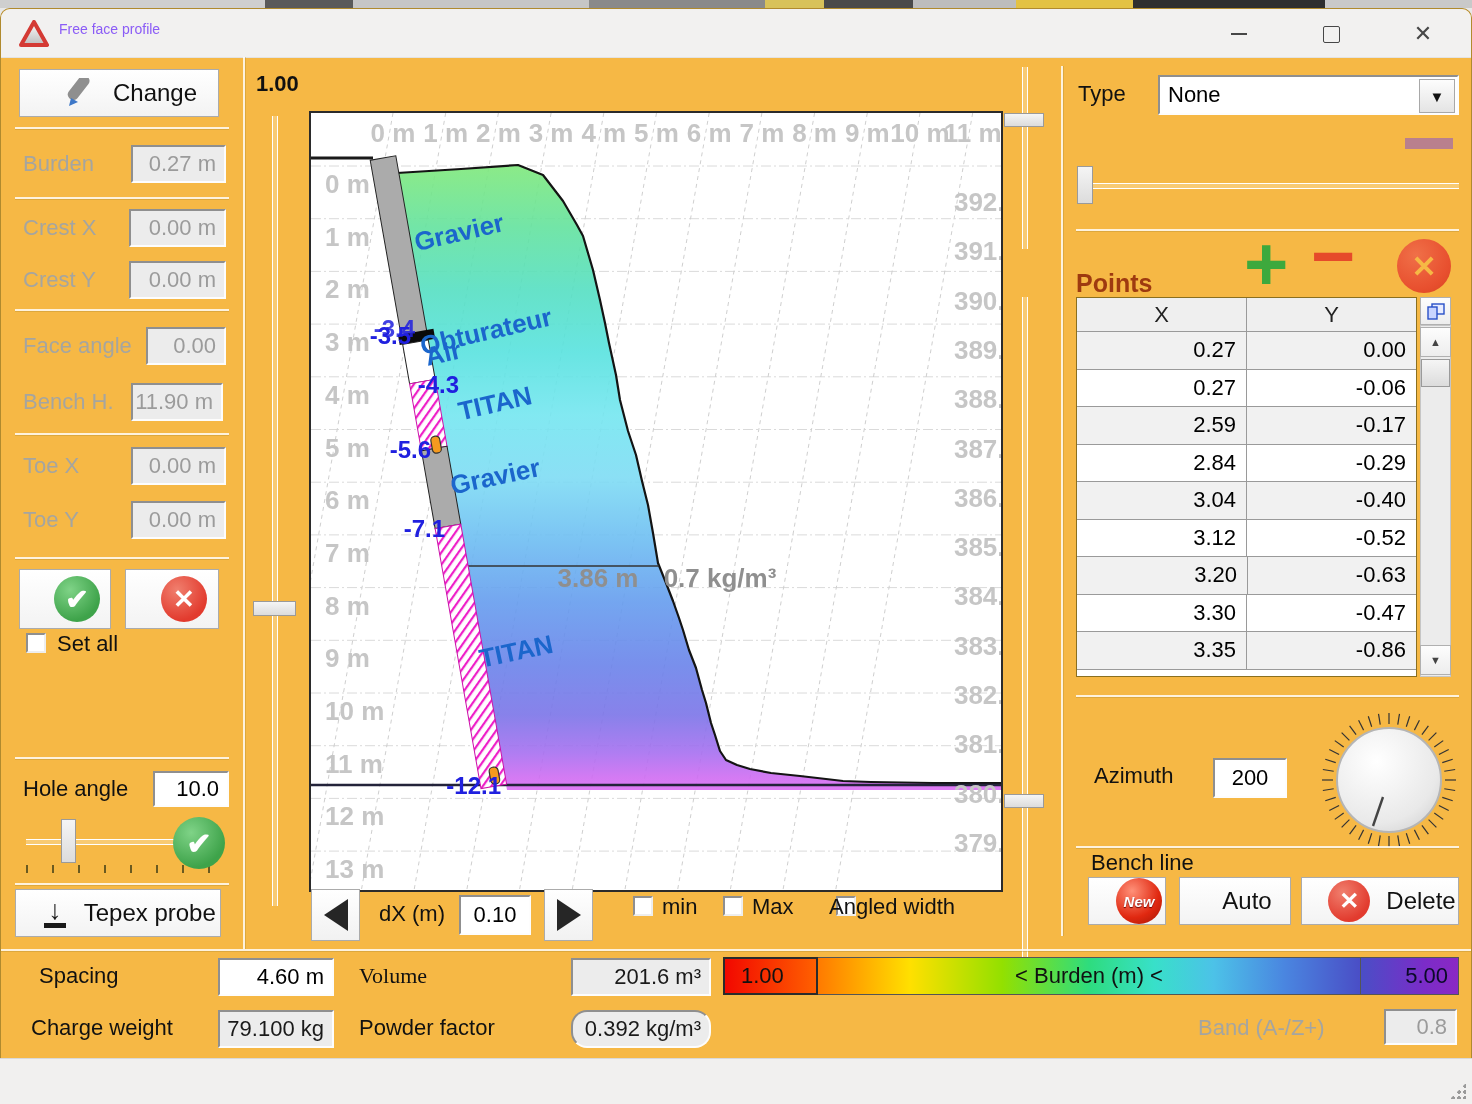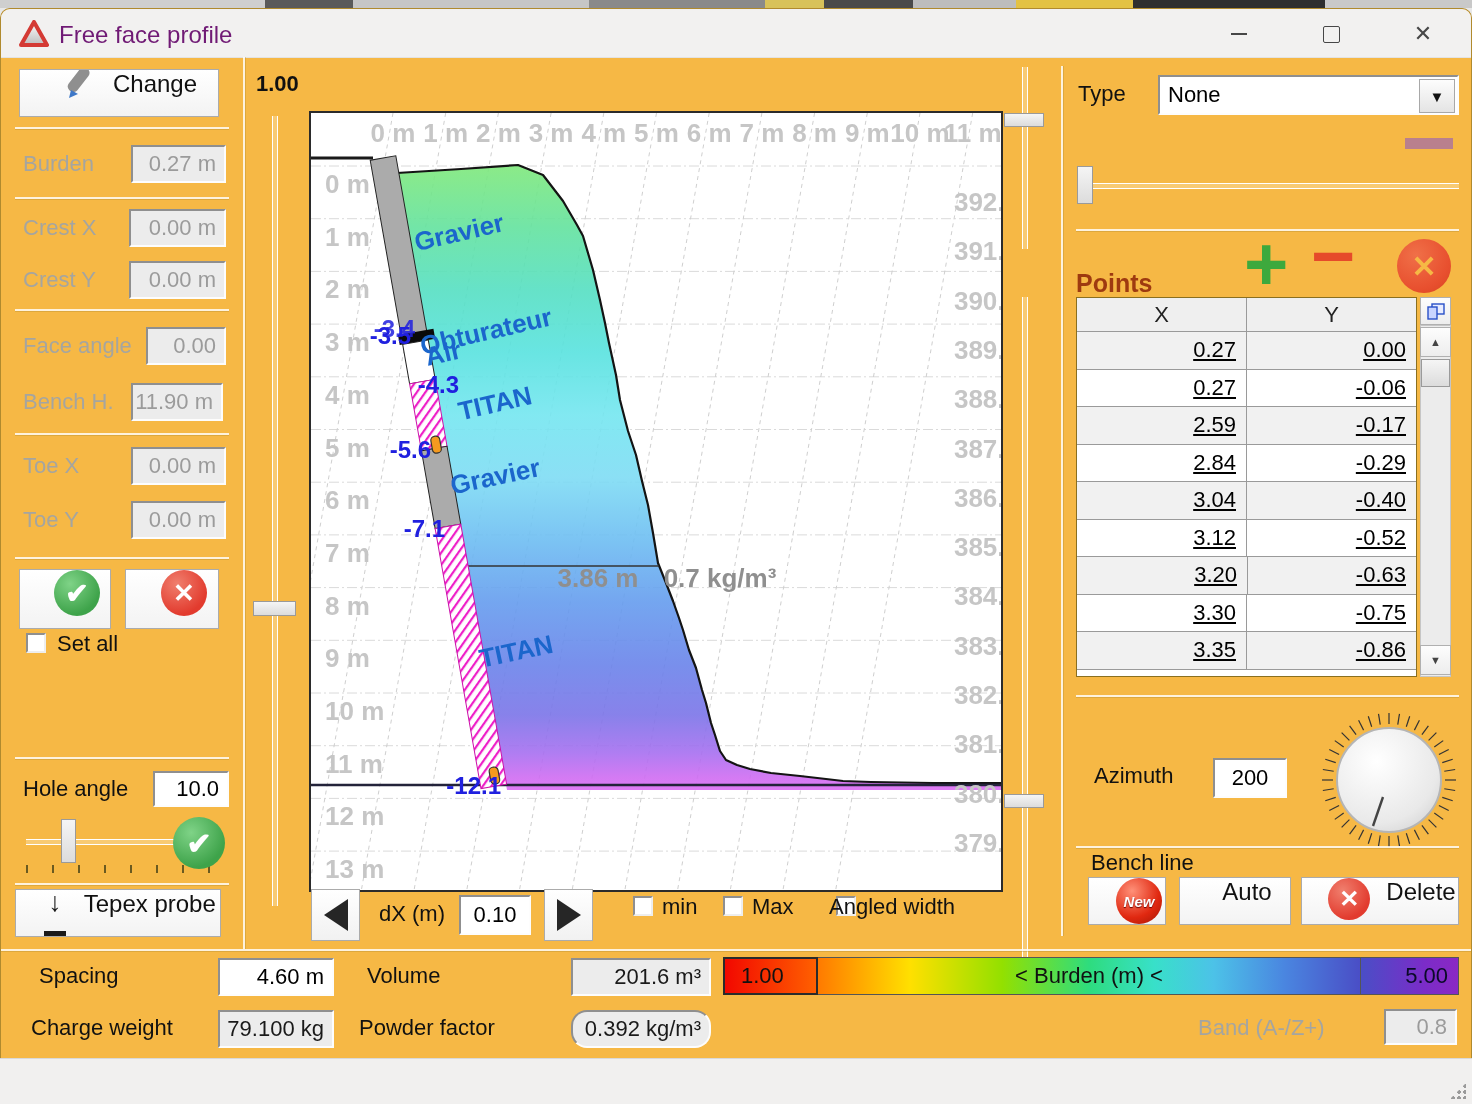--- a/index.html
+++ b/index.html
@@ -4,49 +4,49 @@
 <style>
   html,body{margin:0;padding:0;}
   body{width:1472px;height:1104px;background:#E8E8E8;font-family:"Liberation Sans",sans-serif;position:relative;overflow:hidden;}
   .abs{position:absolute;}
   
   .desktop-strip{left:0;top:0;width:1472px;height:8px;
     background:linear-gradient(90deg,#cfcfcf 0 18%,#5a5a5a 18% 24%,#c6c6c6 24% 40%,#8a8a8a 40% 52%,#d8c25a 52% 56%,#4a4a4a 56% 62%,#bdbdbd 62% 69%,#e3c244 69% 77%,#2e2e2e 77% 90%,#c9c9c9 90% 100%);}
   
   .window{left:0;top:8px;width:1470px;height:1050px;background:#F6B845;border:1px solid #b08a2e;border-bottom:none;border-radius:10px 10px 0 0;overflow:hidden;}
   .titlebar{left:0;top:0;width:100%;height:48px;background:#F2F1F0;border-bottom:1px solid #e3e3e3;}
-  .title-text{left:58px;top:12px;font-size:24px;color:#701a75;}
+  .title-text{left:58px;top:12px;font-size:14px;color:#8b5cf6;}
   .winbtn{top:10px;width:46px;height:30px;display:flex;align-items:center;justify-content:center;color:#474747;}
   .tri-icon{left:18px;top:11px;}
   
   .sep{background:rgba(255,255,255,.82);height:2px;box-shadow:0 1px 0 rgba(176,138,46,.35);}
   .vsep{background:rgba(255,255,255,.82);width:2px;box-shadow:1px 0 0 rgba(176,138,46,.35);}
   .lbl{font-size:22px;color:#111;white-space:nowrap;}
   .lbl-dim{font-size:22px;color:#A5A5A0;white-space:nowrap;}
   .field{box-sizing:border-box;border-top:2px solid #8f8f8f;border-left:2px solid #8f8f8f;border-bottom:2px solid #fdfdfd;border-right:2px solid #fdfdfd;font-size:22px;display:flex;align-items:center;justify-content:flex-end;padding:0 8px;white-space:nowrap;}
   .field.dis{background:#ECECEC;color:#9b9b9b;}
   .field.ro{background:#ECECEC;color:#1a1a1a;}
   .field.edit{background:#fff;color:#000;text-align:right;}
   .field.center{justify-content:center;}
-  .btn{box-sizing:border-box;background:linear-gradient(#ffffff,#f3f3f3);border:1px solid #ababab;display:flex;justify-content:center;font-size:24px;color:#111;padding-left:24px;}
+  .btn{box-sizing:border-box;background:linear-gradient(#ffffff,#f3f3f3);border:1px solid #ababab;display:flex;align-items:center;justify-content:center;font-size:24px;color:#111;padding-left:24px;}
   .cb{width:20px;height:20px;background:#fff;box-sizing:border-box;border-top:2px solid #8f8f8f;border-left:2px solid #8f8f8f;border-bottom:2px solid #eee;border-right:2px solid #eee;}
   .circ{border-radius:50%;display:flex;align-items:center;justify-content:center;color:#fff;font-weight:bold;}
   .circ.green{background:radial-gradient(circle at 35% 30%,#7fd387,#3EA34A 70%);}
   .circ.red{background:radial-gradient(circle at 35% 30%,#f07f6e,#E23B2E 70%);}
   .vtrack{width:4px;border-left:1px solid #fff;border-right:1px solid #fff;background:rgba(255,255,255,.25);}
   .htrack{height:4px;border-top:1px solid #fff;border-bottom:1px solid #fff;background:rgba(255,255,255,.25);}
   .thumb{background:linear-gradient(#f5f5f5,#dcdcdc);border:1px solid #9a9a9a;box-sizing:border-box;}
   .arrowbtn{background:linear-gradient(#ffffff,#f1f1f1);border:1px solid #ababab;display:flex;align-items:center;justify-content:center;}
   .tri-left{width:0;height:0;border-top:16px solid transparent;border-bottom:16px solid transparent;border-right:24px solid #262626;}
   .tri-right{width:0;height:0;border-top:16px solid transparent;border-bottom:16px solid transparent;border-left:24px solid #262626;}
   
   .ptable{background:#fff;border:1px solid #8a6f20;box-sizing:border-box;}
   .ptable .hrow{display:flex;height:33px;background:#EFEFEF;border-bottom:1px solid #9a9a9a;}
   .ptable .hcell{box-sizing:border-box;border-right:1px solid #9a9a9a;display:flex;align-items:center;justify-content:center;font-size:22px;color:#222;}
-  .ptable .row{display:flex;height:37.5px;text-decoration:underline;}
+  .ptable .row{display:flex;height:37.5px;}
   .ptable .row:nth-child(odd){background:#F1F1F1;}
   .ptable .cell{box-sizing:border-box;border-right:1px solid #9a9a9a;border-bottom:1px solid #9a9a9a;display:flex;align-items:center;justify-content:flex-end;padding-right:10px;font-size:22px;color:#000;}
   .sbtn{background:linear-gradient(#fdfdfd,#ededed);border:1px solid #b0b0b0;box-sizing:border-box;display:flex;align-items:center;justify-content:center;font-size:11px;color:#444;}
   .strack{background:#ECECEC;border:1px solid #c6c6c6;box-sizing:border-box;}
   
   .grad-left{background:linear-gradient(90deg,#F20800,#FF6000);border:2px solid #2b2b2b;display:flex;align-items:center;font-size:22px;color:#111;padding-left:16px;box-sizing:border-box;}
   .grad-mid{background:linear-gradient(90deg,#FF7A00,#FFE000 17%,#93E000 34%,#2EDC7E 50%,#38E0C9 62%,#4CC2E8 73%,#4A86E0 86%,#4A4EC6 100%);border:1px solid #555;border-left:none;display:flex;align-items:center;justify-content:center;font-size:22px;color:#111;box-sizing:border-box;}
   .grad-right{background:linear-gradient(90deg,#4A4EC6,#7B2CC8 65%,#8A28C4);border:1px solid #555;border-left:none;display:flex;align-items:center;justify-content:flex-end;padding-right:10px;font-size:22px;color:#0a0a28;box-sizing:border-box;}
   
   .statusbar{left:0;top:1058px;width:1472px;height:46px;background:#F1F0EF;border-top:1px solid #d9d9d9;}
@@ -347,21 +347,21 @@
       <div class="row">
           <div class="cell" style="width:170px;">3.12</div>
           <div class="cell" style="width:169px;border-right:none;">-0.52</div>
         </div>
       <div class="row">
           <div class="cell" style="width:172px;">3.20</div>
           <div class="cell" style="width:169px;border-right:none;">-0.63</div>
         </div>
       <div class="row">
           <div class="cell" style="width:170px;">3.30</div>
-          <div class="cell" style="width:169px;border-right:none;">-0.75</div>
+          <div class="cell" style="width:169px;border-right:none;">-0.47</div>
         </div>
       <div class="row">
           <div class="cell" style="width:170px;">3.35</div>
           <div class="cell" style="width:169px;border-right:none;">-0.86</div>
         </div>
     </div>
   </div>
 
   <div class="abs sbtn" style="left:1419px;top:288px;width:31px;height:28px;">
     <svg width="18" height="17" viewBox="0 0 18 17">
@@ -440,21 +440,21 @@
   <div class="abs btn" style="left:1178px;top:868px;width:112px;height:48px;">Auto</div>
   <div class="abs btn" style="left:1300px;top:868px;width:158px;height:48px;">
     <div class="circ red" style="width:42px;height:42px;font-size:24px;margin-right:16px;">✕</div>
     <span>Delete</span>
   </div>
 
   <div class="abs sep" style="left:0;top:940px;width:1470px;"></div>
 
   <span class="abs lbl" style="left:38px;top:954px;">Spacing</span>
   <div class="abs field edit" style="left:217px;top:949px;width:116px;height:38px;">4.60 m</div>
-  <span class="abs lbl" style="left:366px;top:954px;">Volume</span>
+  <span class="abs lbl" style="left:358px;top:954px;font-family:Liberation Serif, serif;">Volume</span>
   <div class="abs field ro" style="left:570px;top:949px;width:140px;height:38px;">201.6 m³</div>
   <span class="abs lbl" style="left:30px;top:1006px;">Charge weight</span>
   <div class="abs field ro" style="left:217px;top:1001px;width:116px;height:38px;">79.100 kg</div>
   <span class="abs lbl" style="left:358px;top:1006px;">Powder factor</span>
   <div class="abs field ro" style="left:570px;top:1001px;width:140px;height:38px;border-radius:16px;">0.392 kg/m³</div>
 
   <div class="abs grad-left" style="left:722px;top:948px;width:95px;height:38px;">1.00</div>
   <div class="abs grad-mid" style="left:817px;top:948px;width:543px;height:38px;">&lt; Burden (m) &lt;</div>
   <div class="abs grad-right" style="left:1360px;top:948px;width:98px;height:38px;">5.00</div>
   <span class="abs lbl-dim" style="left:1197px;top:1006px;">Band (A-/Z+)</span>

